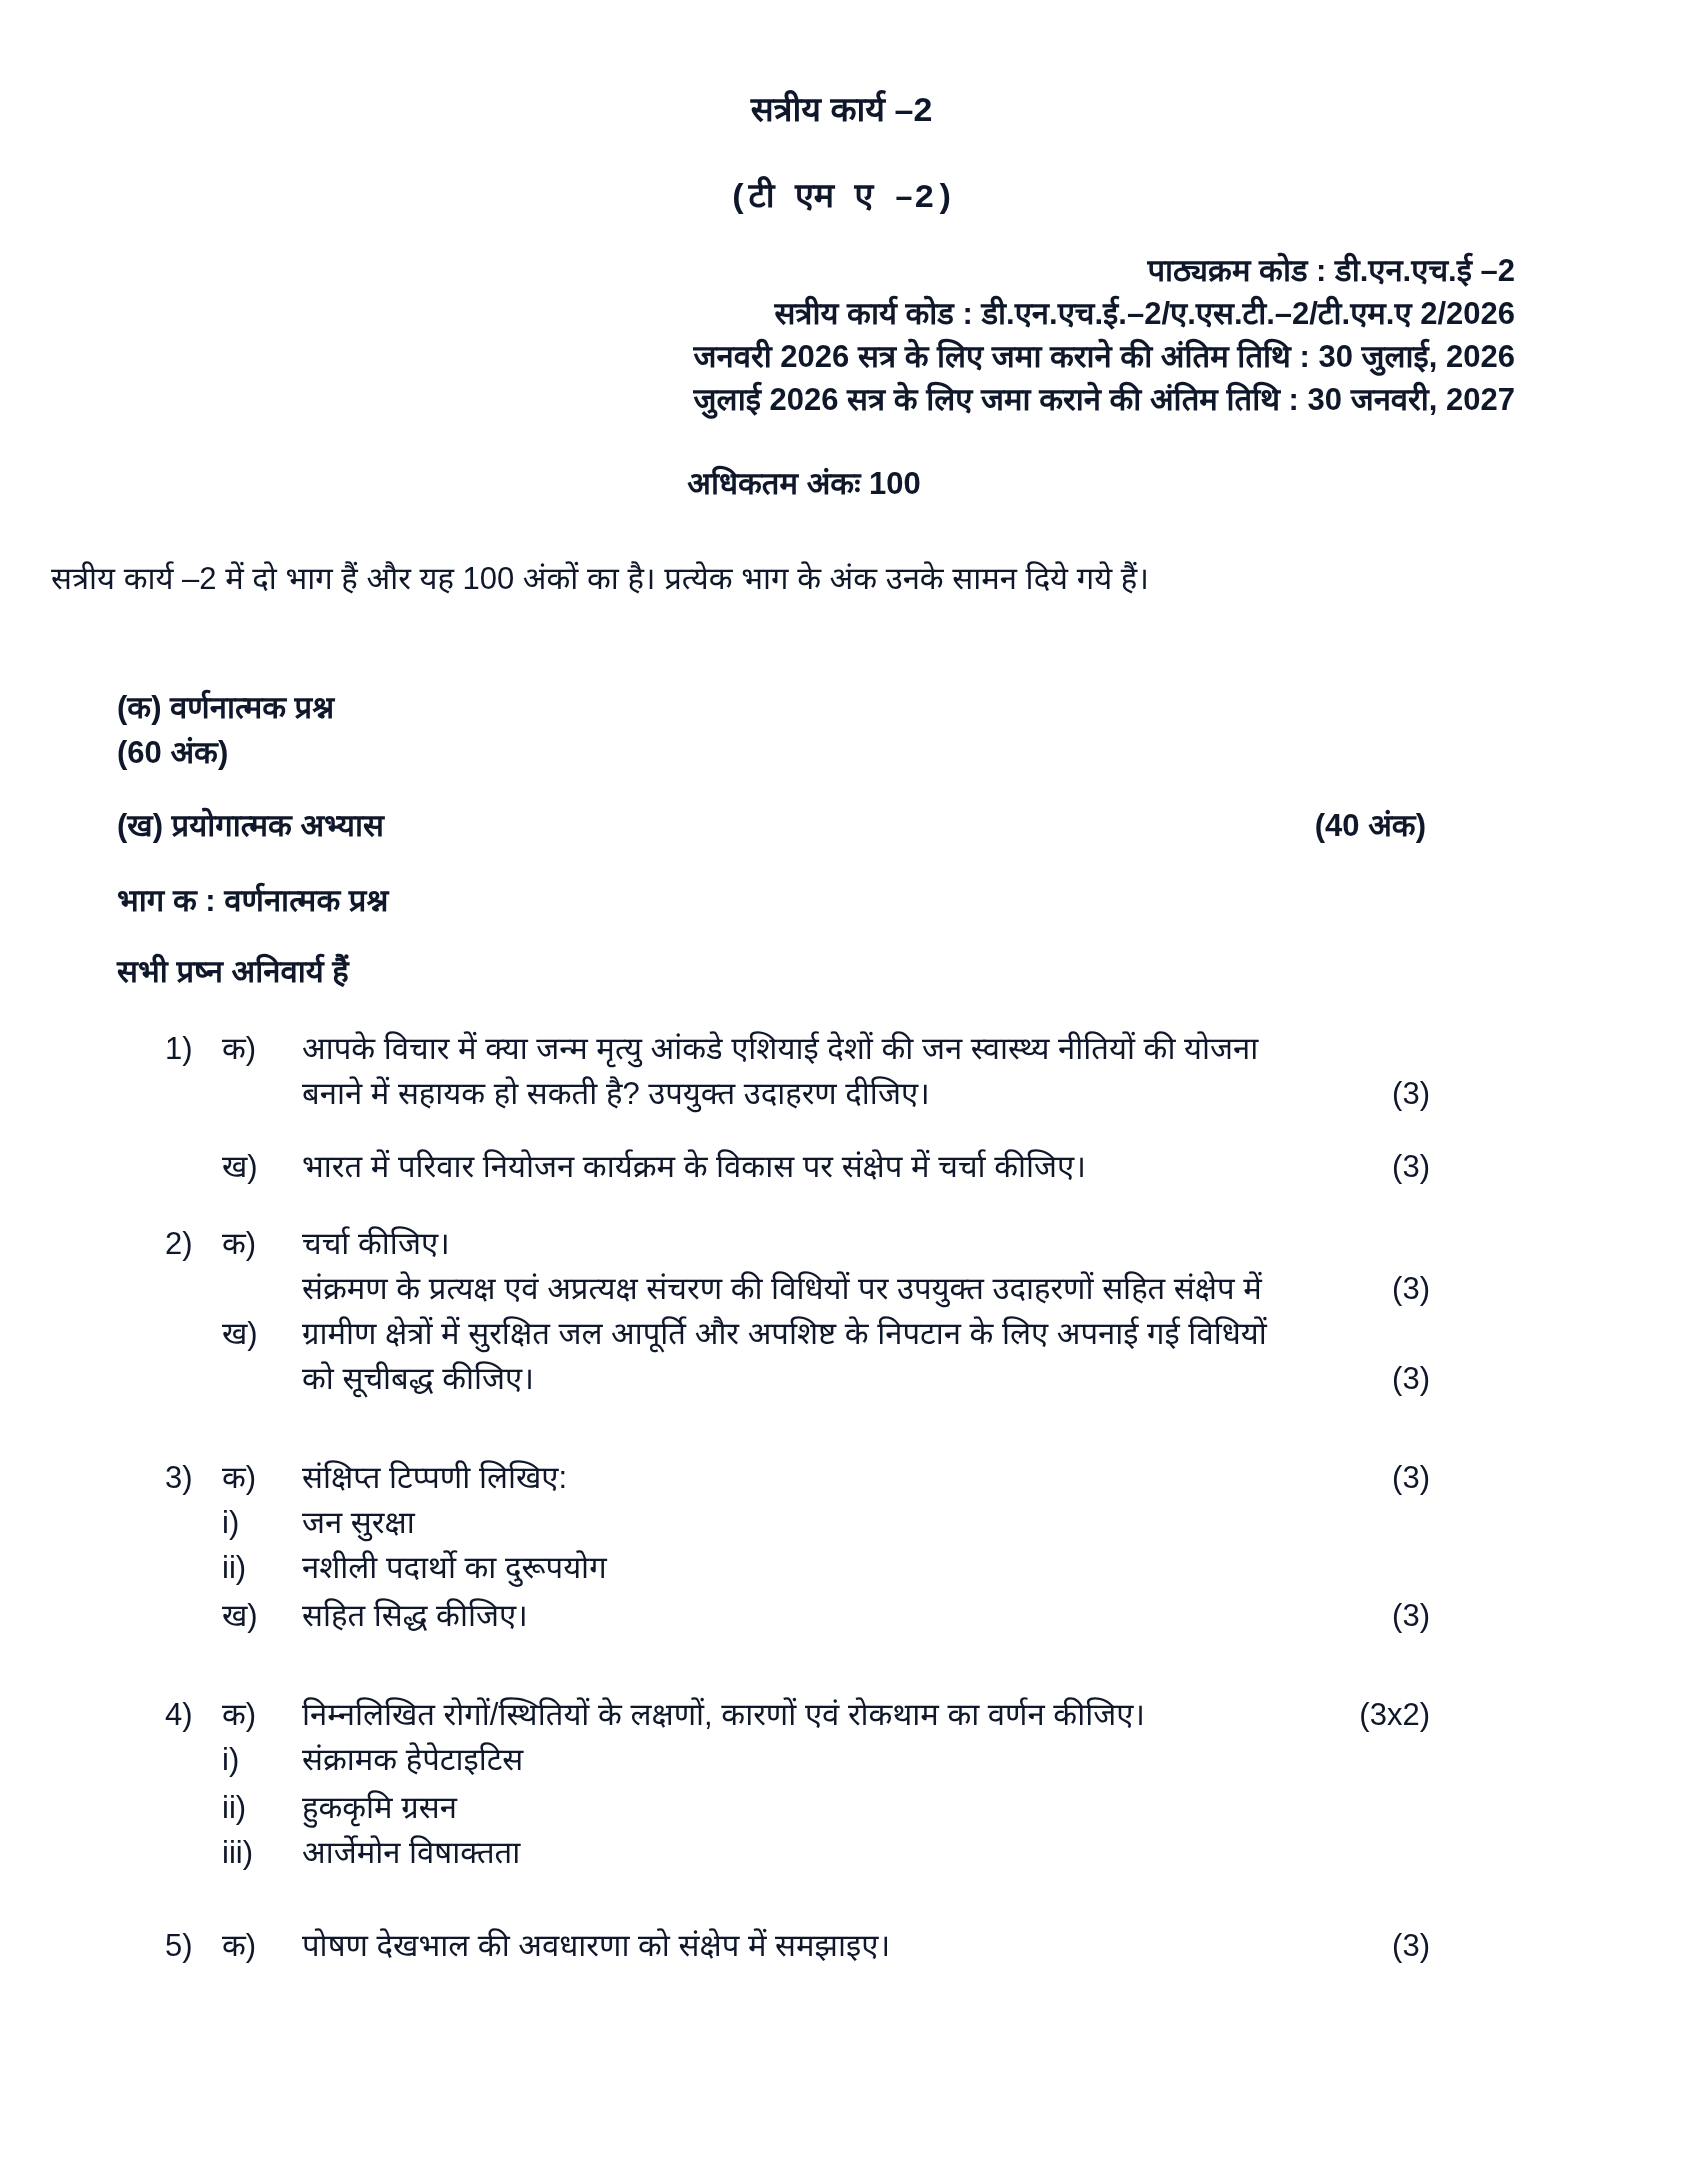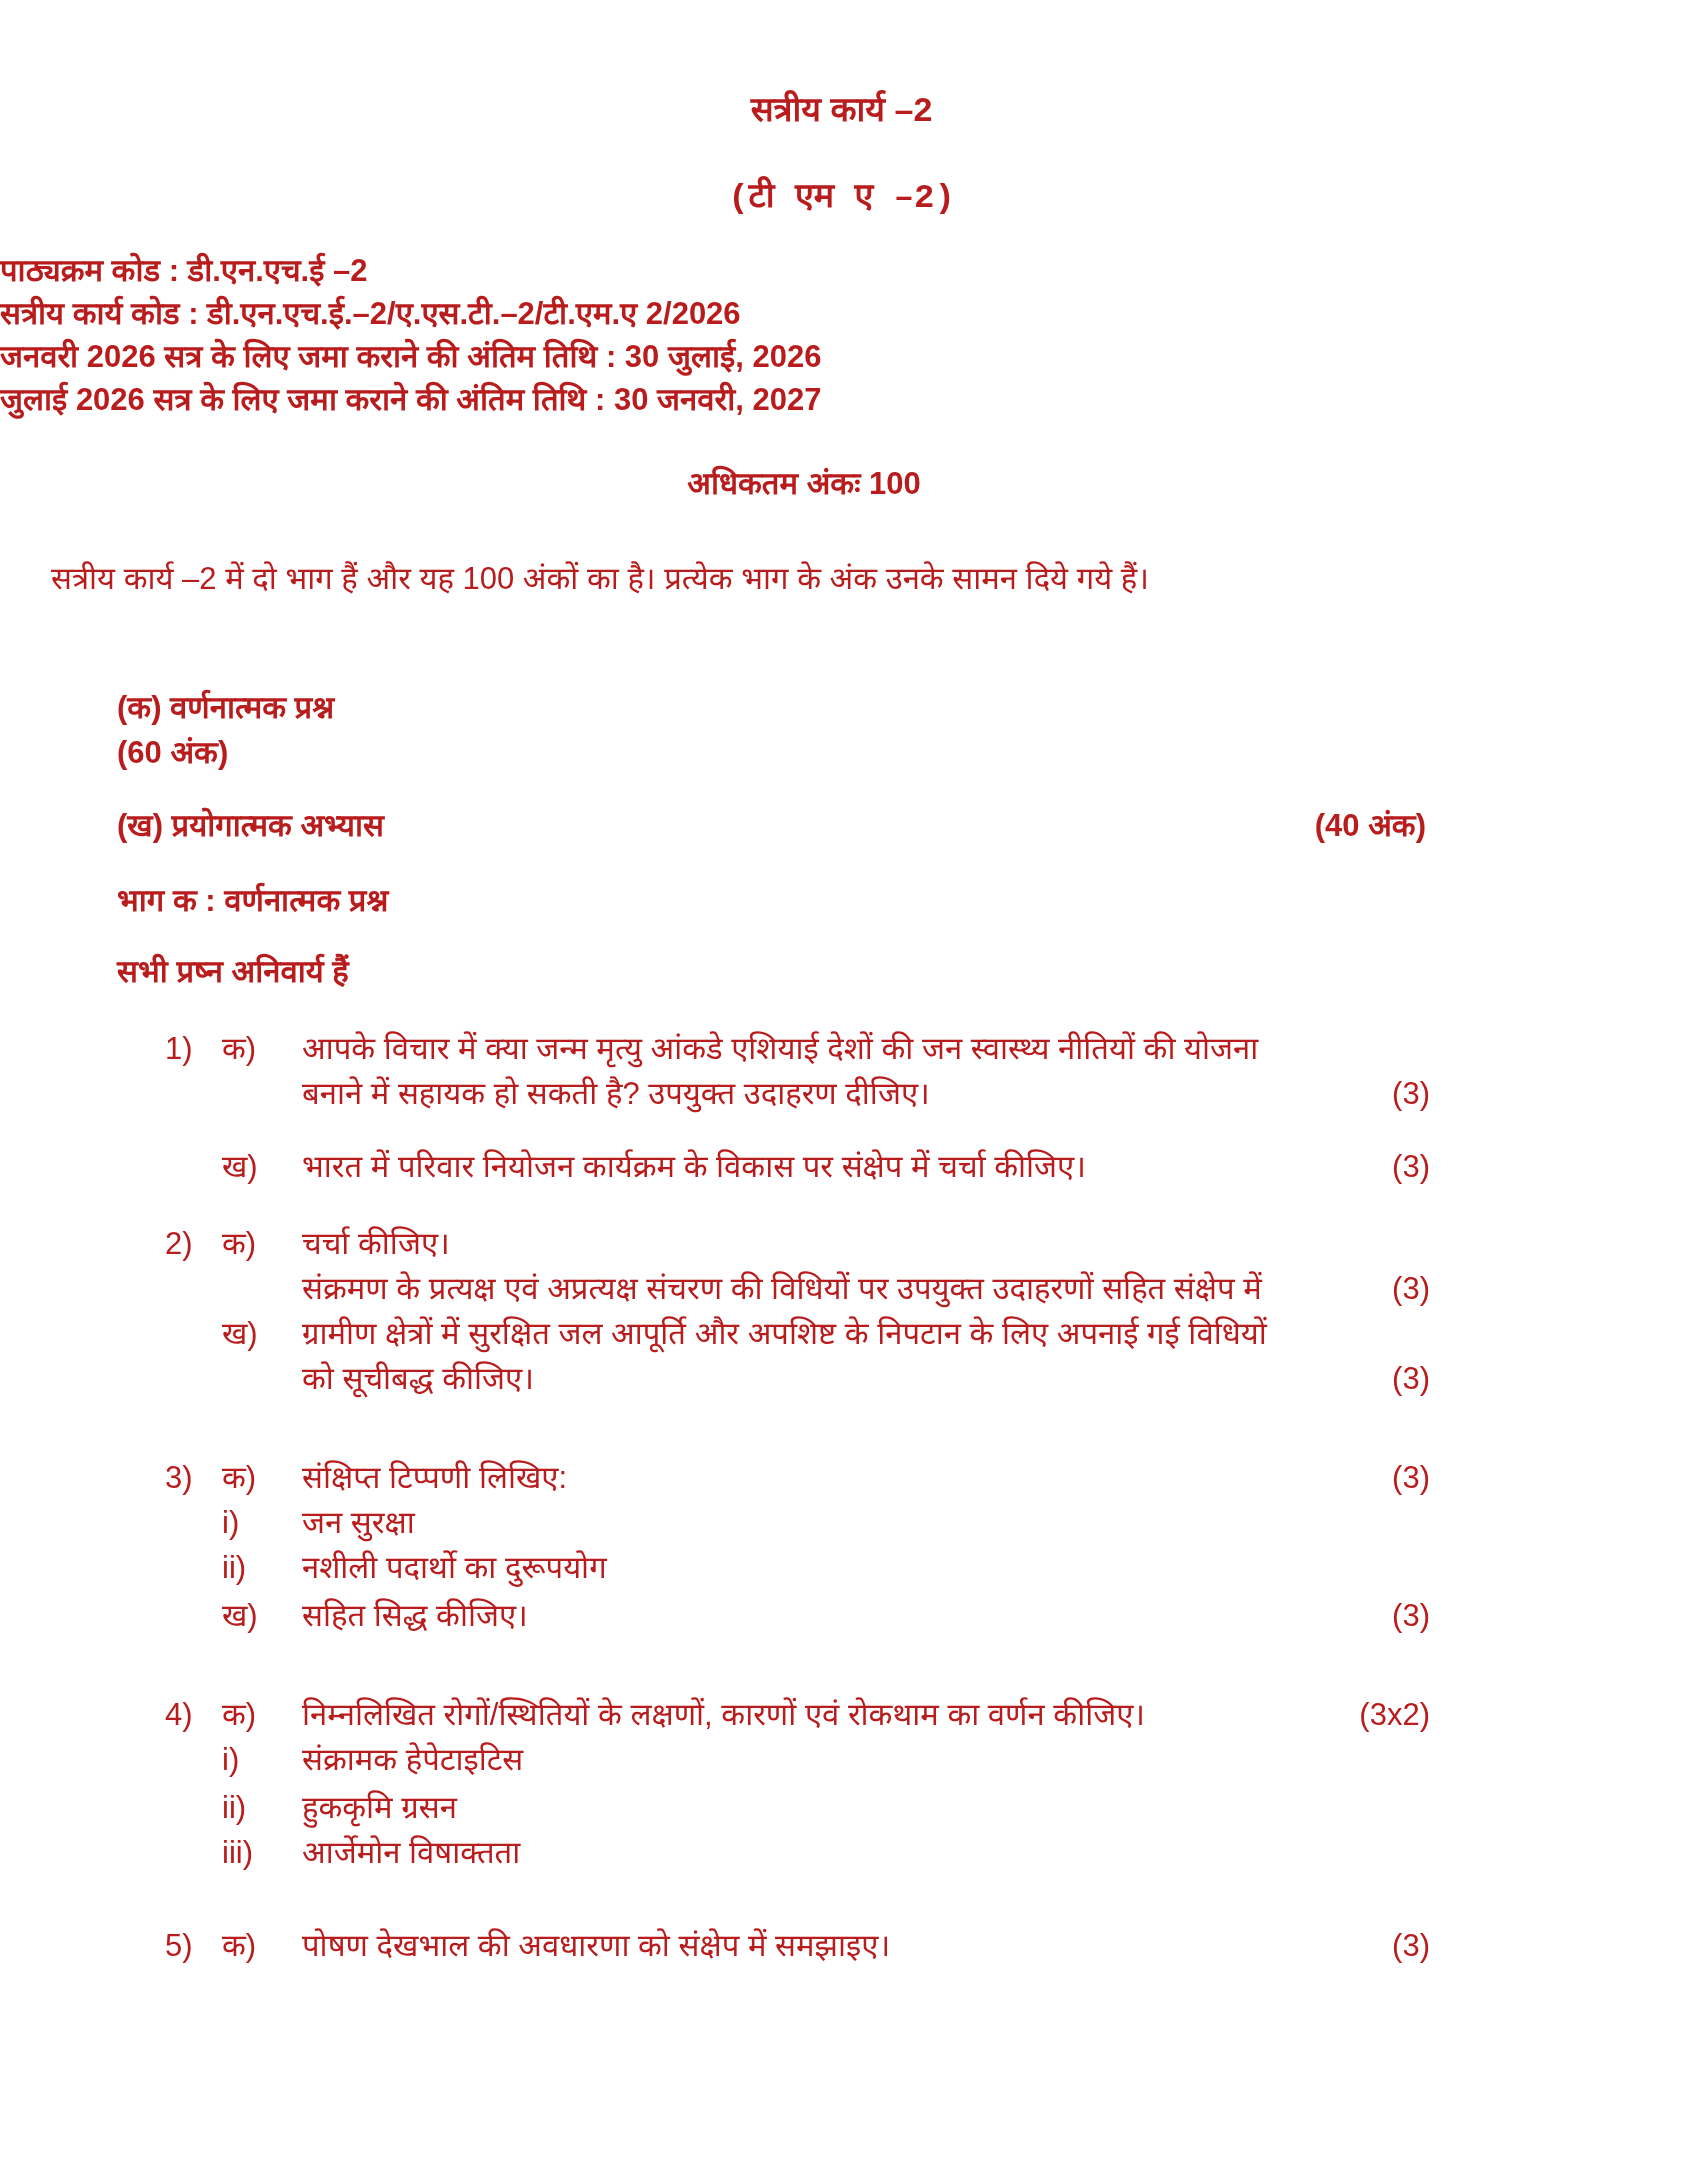--- a/index.html
+++ b/index.html
@@ -2,21 +2,21 @@
 <html lang="hi"><head>
 <meta charset="utf-8">
 <style>
   html, body { margin: 0; padding: 0; background: #e8e8e8; }
   .page {
     position: relative;
     width: 1683px;
     height: 2178px;
     margin: 0 auto;
     background: #ffffff;
-    color: #b91c1c;
+    color: #0f172a;
     font-family: "Liberation Sans", "DejaVu Sans", sans-serif;
     font-size: 31px;
     line-height: 45px;
     box-sizing: border-box;
   }
   .title {
     padding-top: 87px;
     text-align: center;
     font-weight: bold;
     font-size: 34px;
@@ -24,20 +24,21 @@
   .subtitle {
     padding-top: 44px;
     text-align: center;
     font-weight: bold;
     font-size: 34px;
     font-family: Liberation Mono, monospace;
   }
   .meta-block {
     padding-top: 28px;
     margin-right: 168px;
+    text-align: right;
     font-weight: bold;
     line-height: 43px;
   }
   .max-marks {
     padding-top: 40px;
     margin-right: 75px;
     text-align: center;
     font-weight: bold;
   }
   .intro {

